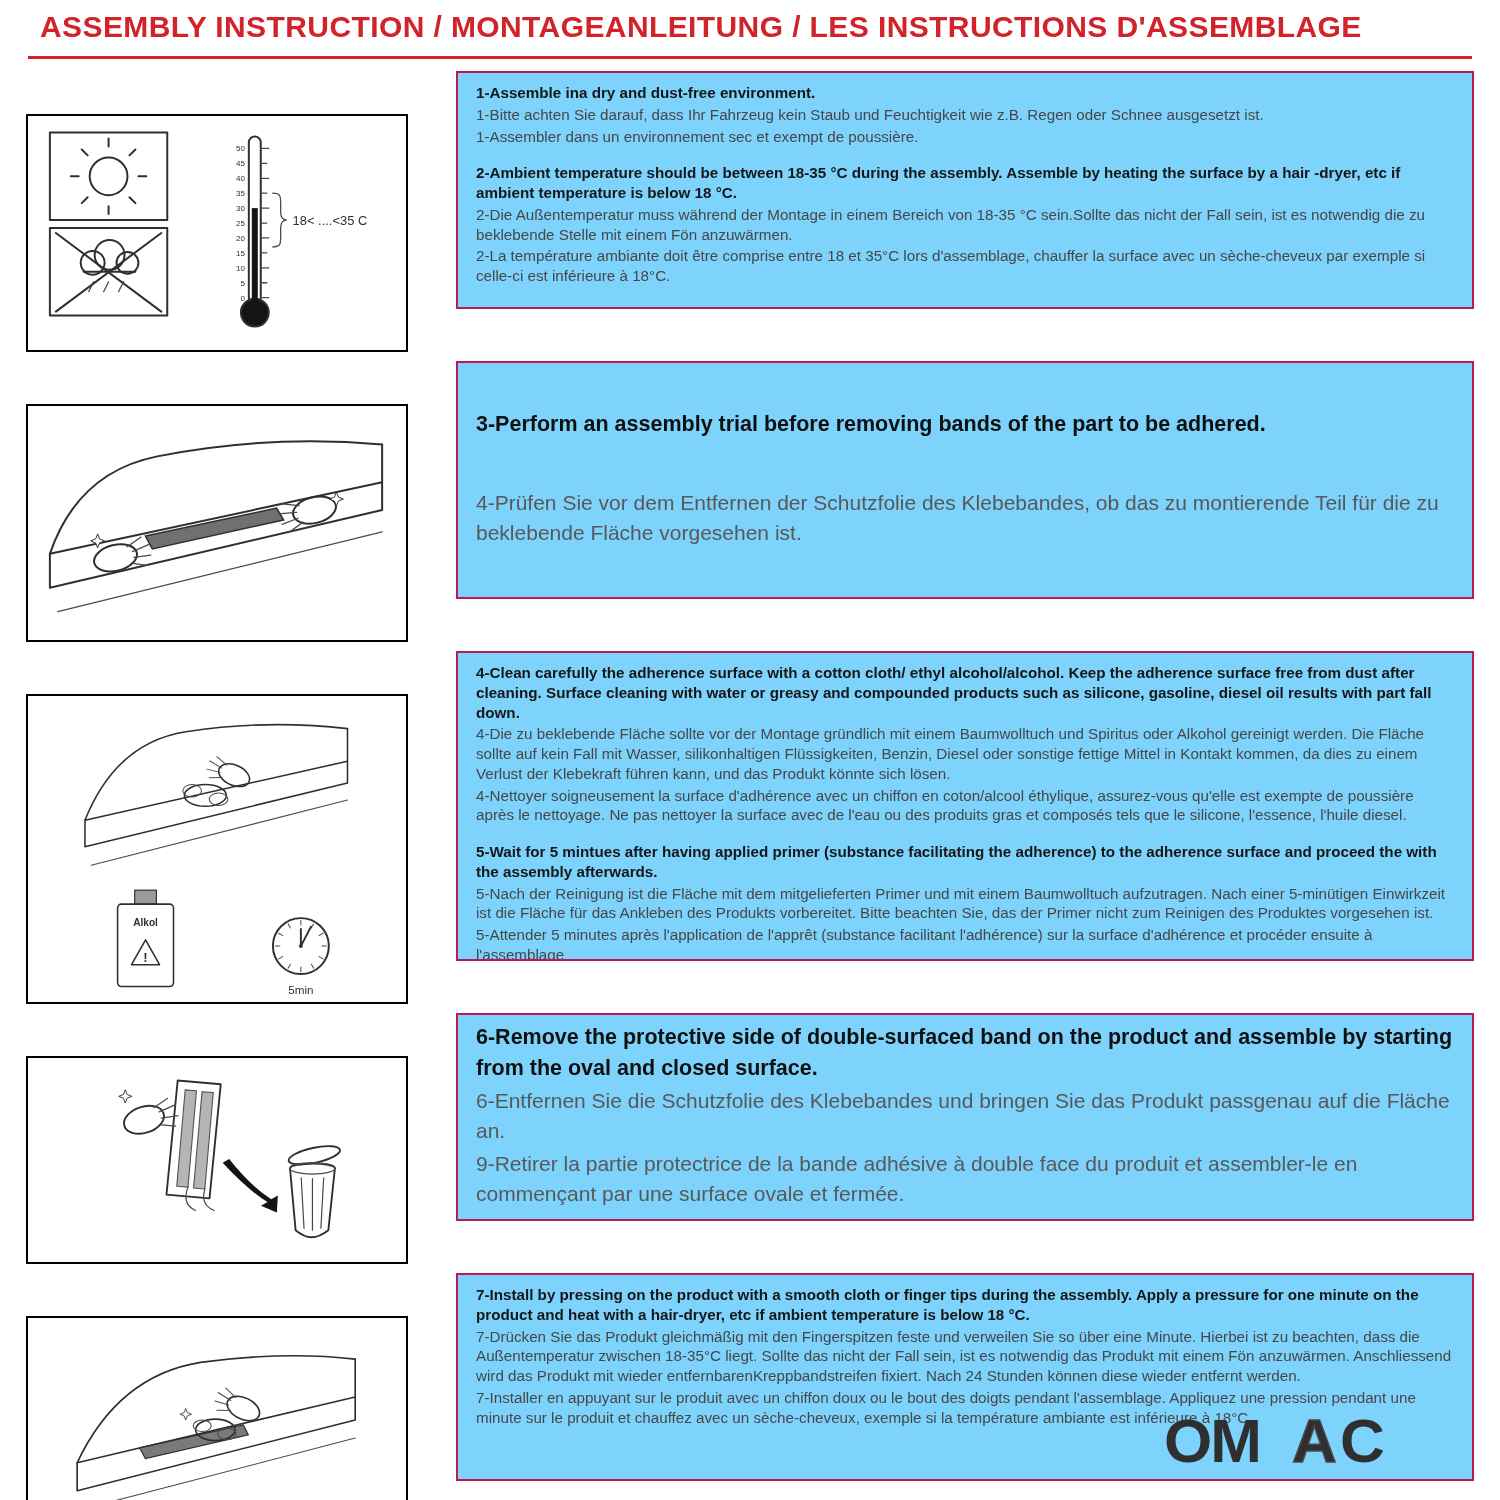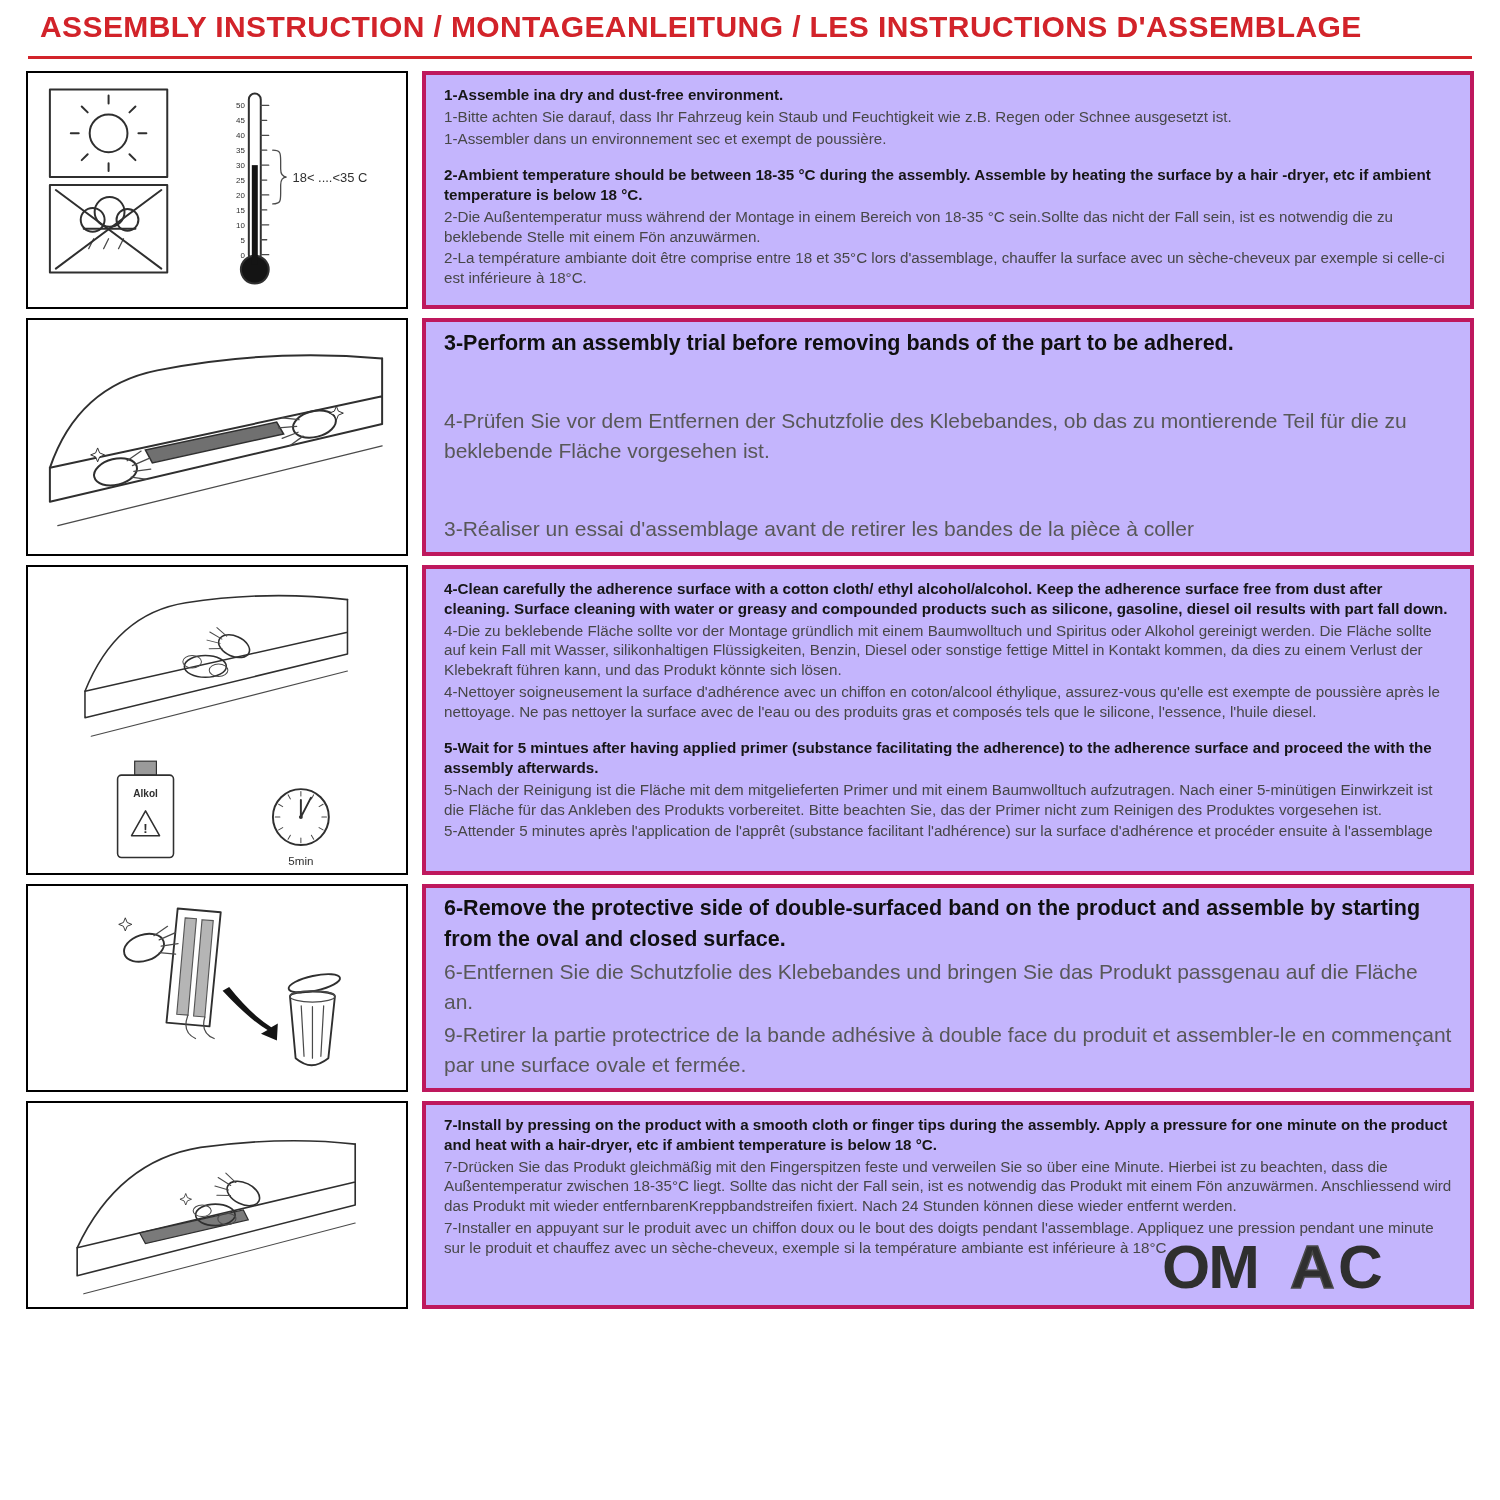--- a/index.html
+++ b/index.html
@@ -13,25 +13,26 @@
   .title {
     color:#d2232a; font-weight:bold; font-size:30px; letter-spacing:.4px;
     padding:10px 14px 12px 14px; white-space:nowrap;
   }
   .title-rule { height:3px; background:#d2232a; margin:0 2px 12px 2px; }
   .rows { display:flex; flex-direction:column; gap:9px; }
   .row { display:flex; gap:14px; }
   .illus {
     flex:0 0 382px; width:382px; border:2px solid #000; background:#fff;
     overflow:hidden;
+    margin-top:43px;
   }
   .illus svg { display:block; width:100%; height:100%; }
   .textbox {
-    flex:1; border:4px solid #be185d; background:#c4b5fd; position:relative;
-    padding:10px 18px; overflow:hidden;
+    flex:1; border:2px solid #be185d; background:#7dd3fc; position:relative;
+    padding:10px 18px; overflow:hidden;margin-left:34px;
   }
   .textbox p { margin:0 0 2px 0; font-size:15.2px; line-height:1.3; color:#474747; }
   .textbox p.b { font-weight:bold; color:#161616; }
   .textbox p.gap { margin-top:17px; }
   .h1 { height:238px; }
   .h2 { height:238px;gap:45px; }
   .h3 { height:310px; }
   .h4 { height:208px;align-items:center; }
   .h5 { height:208px; }
   .big { display:flex; flex-direction:column; justify-content:center; }
@@ -120,21 +121,20 @@
             <ellipse cx="0" cy="0" rx="22" ry="13" fill="#fff" class="ln"></ellipse>
             <path class="thin" d="M-14,-8 l-16,-6 M-18,-2 l-18,-3 M-18,4 l-17,2 M-14,9 l-15,6"></path>
           </g>
           <path d="M70,128 l2,5 5,2 -5,2 -2,5 -2,-5 -5,-2 5,-2 z" fill="#fff" stroke="#2f2f2f" stroke-width="1"></path>
           <path d="M310,86 l2,5 5,2 -5,2 -2,5 -2,-5 -5,-2 5,-2 z" fill="#fff" stroke="#2f2f2f" stroke-width="1"></path>
         </svg>
       </div>
       <div class="textbox big h2">
         <p class="b">3-Perform an assembly trial before removing bands of the part to be adhered.</p>
         <p>4-Prüfen Sie vor dem Entfernen der Schutzfolie des Klebebandes, ob das zu montierende Teil für die zu beklebende Fläche vorgesehen ist.</p>
-        <p>3-Réaliser un essai d'assemblage avant de retirer les bandes de la pièce à coller</p>
       </div>
     </div>
 
     <div class="row">
       <div class="illus h3">
         <svg viewBox="0 0 380 394">
           <g>
             <path class="ln" d="M20,160 Q60,60 150,46 Q255,30 358,42"></path>
             <path class="ln" d="M358,42 L358,84 M20,160 L358,84 M20,194 L358,112 M20,160 L20,194 M358,84 L358,112"></path>
             <path class="thin" d="M28,218 L358,134"></path>

